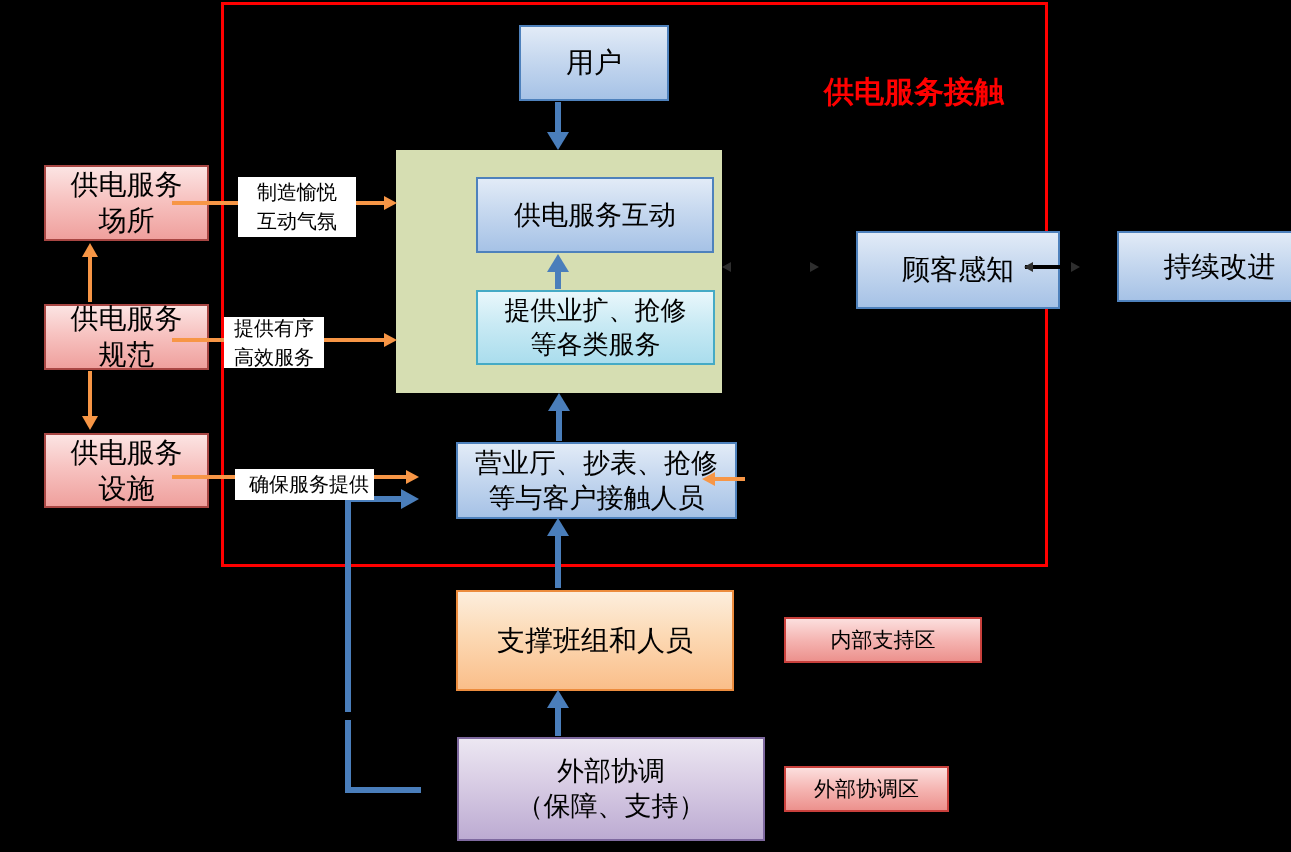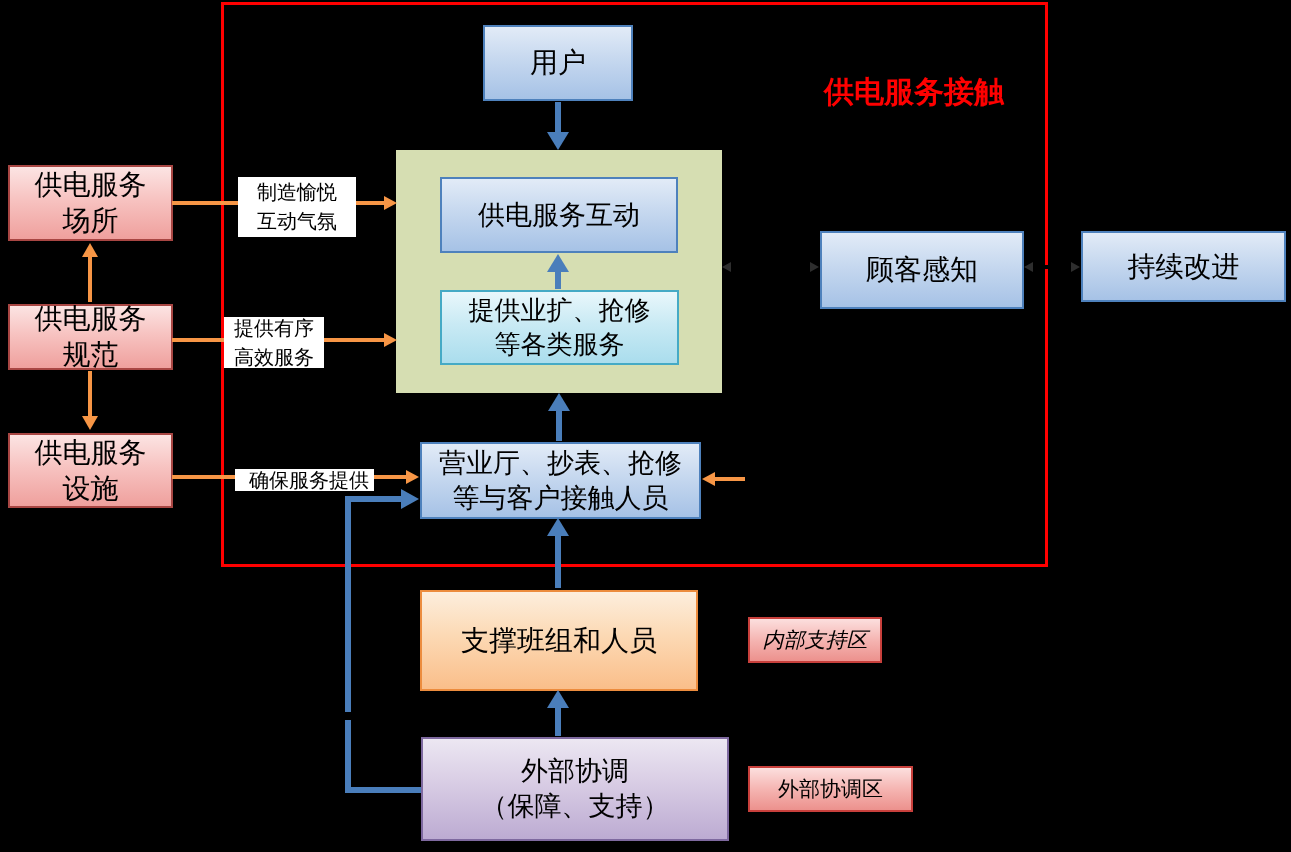--- a/index.html
+++ b/index.html
@@ -4,21 +4,21 @@
 <style>
   html,body{margin:0;padding:0;background:#000;}
   #canvas{
     position:relative;width:1291px;height:852px;background:#000;overflow:hidden;
     font-family:"Liberation Sans","DejaVu Sans",sans-serif;color:#000;
   }
   .abs{position:absolute;box-sizing:border-box;}
   .box{
     position:absolute;box-sizing:border-box;
     display:flex;flex-direction:column;justify-content:center;align-items:center;
-    text-align:center;line-height:1.28;white-space:nowrap;
+    text-align:center;line-height:1.28;white-space:nowrap;margin-left:36px;
   }
   .box span{display:block;}
   .blue-box{background:linear-gradient(180deg,#e2ebf7 0%,#c6d8ef 45%,#a6c2e6 100%);border:2px solid #4E81BC;}
   .cyan-box{background:linear-gradient(180deg,#e9f7fb 0%,#c9eaf4 45%,#aadded 100%);border:2px solid #45AAC5;}
   .pink-box{background:linear-gradient(180deg,#fce4e3 0%,#f7c3c1 45%,#efa09d 100%);border:2px solid #A84643;}
   .orange-box{background:linear-gradient(180deg,#fdeedd 0%,#fcd9b4 45%,#fabe8a 100%);border:2px solid #EC8C3E;}
   .purple-box{background:linear-gradient(180deg,#ece7f2 0%,#d8cce4 45%,#bcabd2 100%);border:2px solid #7E699F;}
   .zone-label{background:linear-gradient(180deg,#fcdfde 0%,#f5b5b2 50%,#ec918d 100%);border:2px solid #C9403C;font-size:21px;}
   .white-label{background:#ffffff;color:#000;display:flex;flex-direction:column;justify-content:center;align-items:center;text-align:center;font-size:20px;line-height:1.45;white-space:nowrap;}
   .white-label span{display:block;}
@@ -162,24 +162,24 @@
   </svg>
 
   <div class="abs white-label" style="left:238px;top:177px;width:118px;height:60px;">
     <span>制造愉悦</span>
     <span>互动气氛</span>
   </div>
   <div class="abs white-label" style="left:224px;top:317px;width:100px;height:51px;">
     <span>提供有序</span>
     <span>高效服务</span>
   </div>
-  <div class="abs white-label" style="left:235px;top:469px;width:139px;height:22px;padding-left:9px;">
+  <div class="abs white-label" style="left:235px;top:469px;width:139px;height:31px;padding-left:9px;">
     <span>确保服务提供</span>
   </div>
 
-  <div class="box zone-label" style="left:748px;top:617px;width:134px;height:46px;font-style:italic;">
+  <div class="box zone-label" style="left:748px;top:617px;width:198px;height:46px;">
     <span>内部支持区</span>
   </div>
   <div class="box zone-label" style="left:748px;top:766px;width:165px;height:46px;">
     <span>外部协调区</span>
   </div>
 
 </div>
 
 </body></html>

